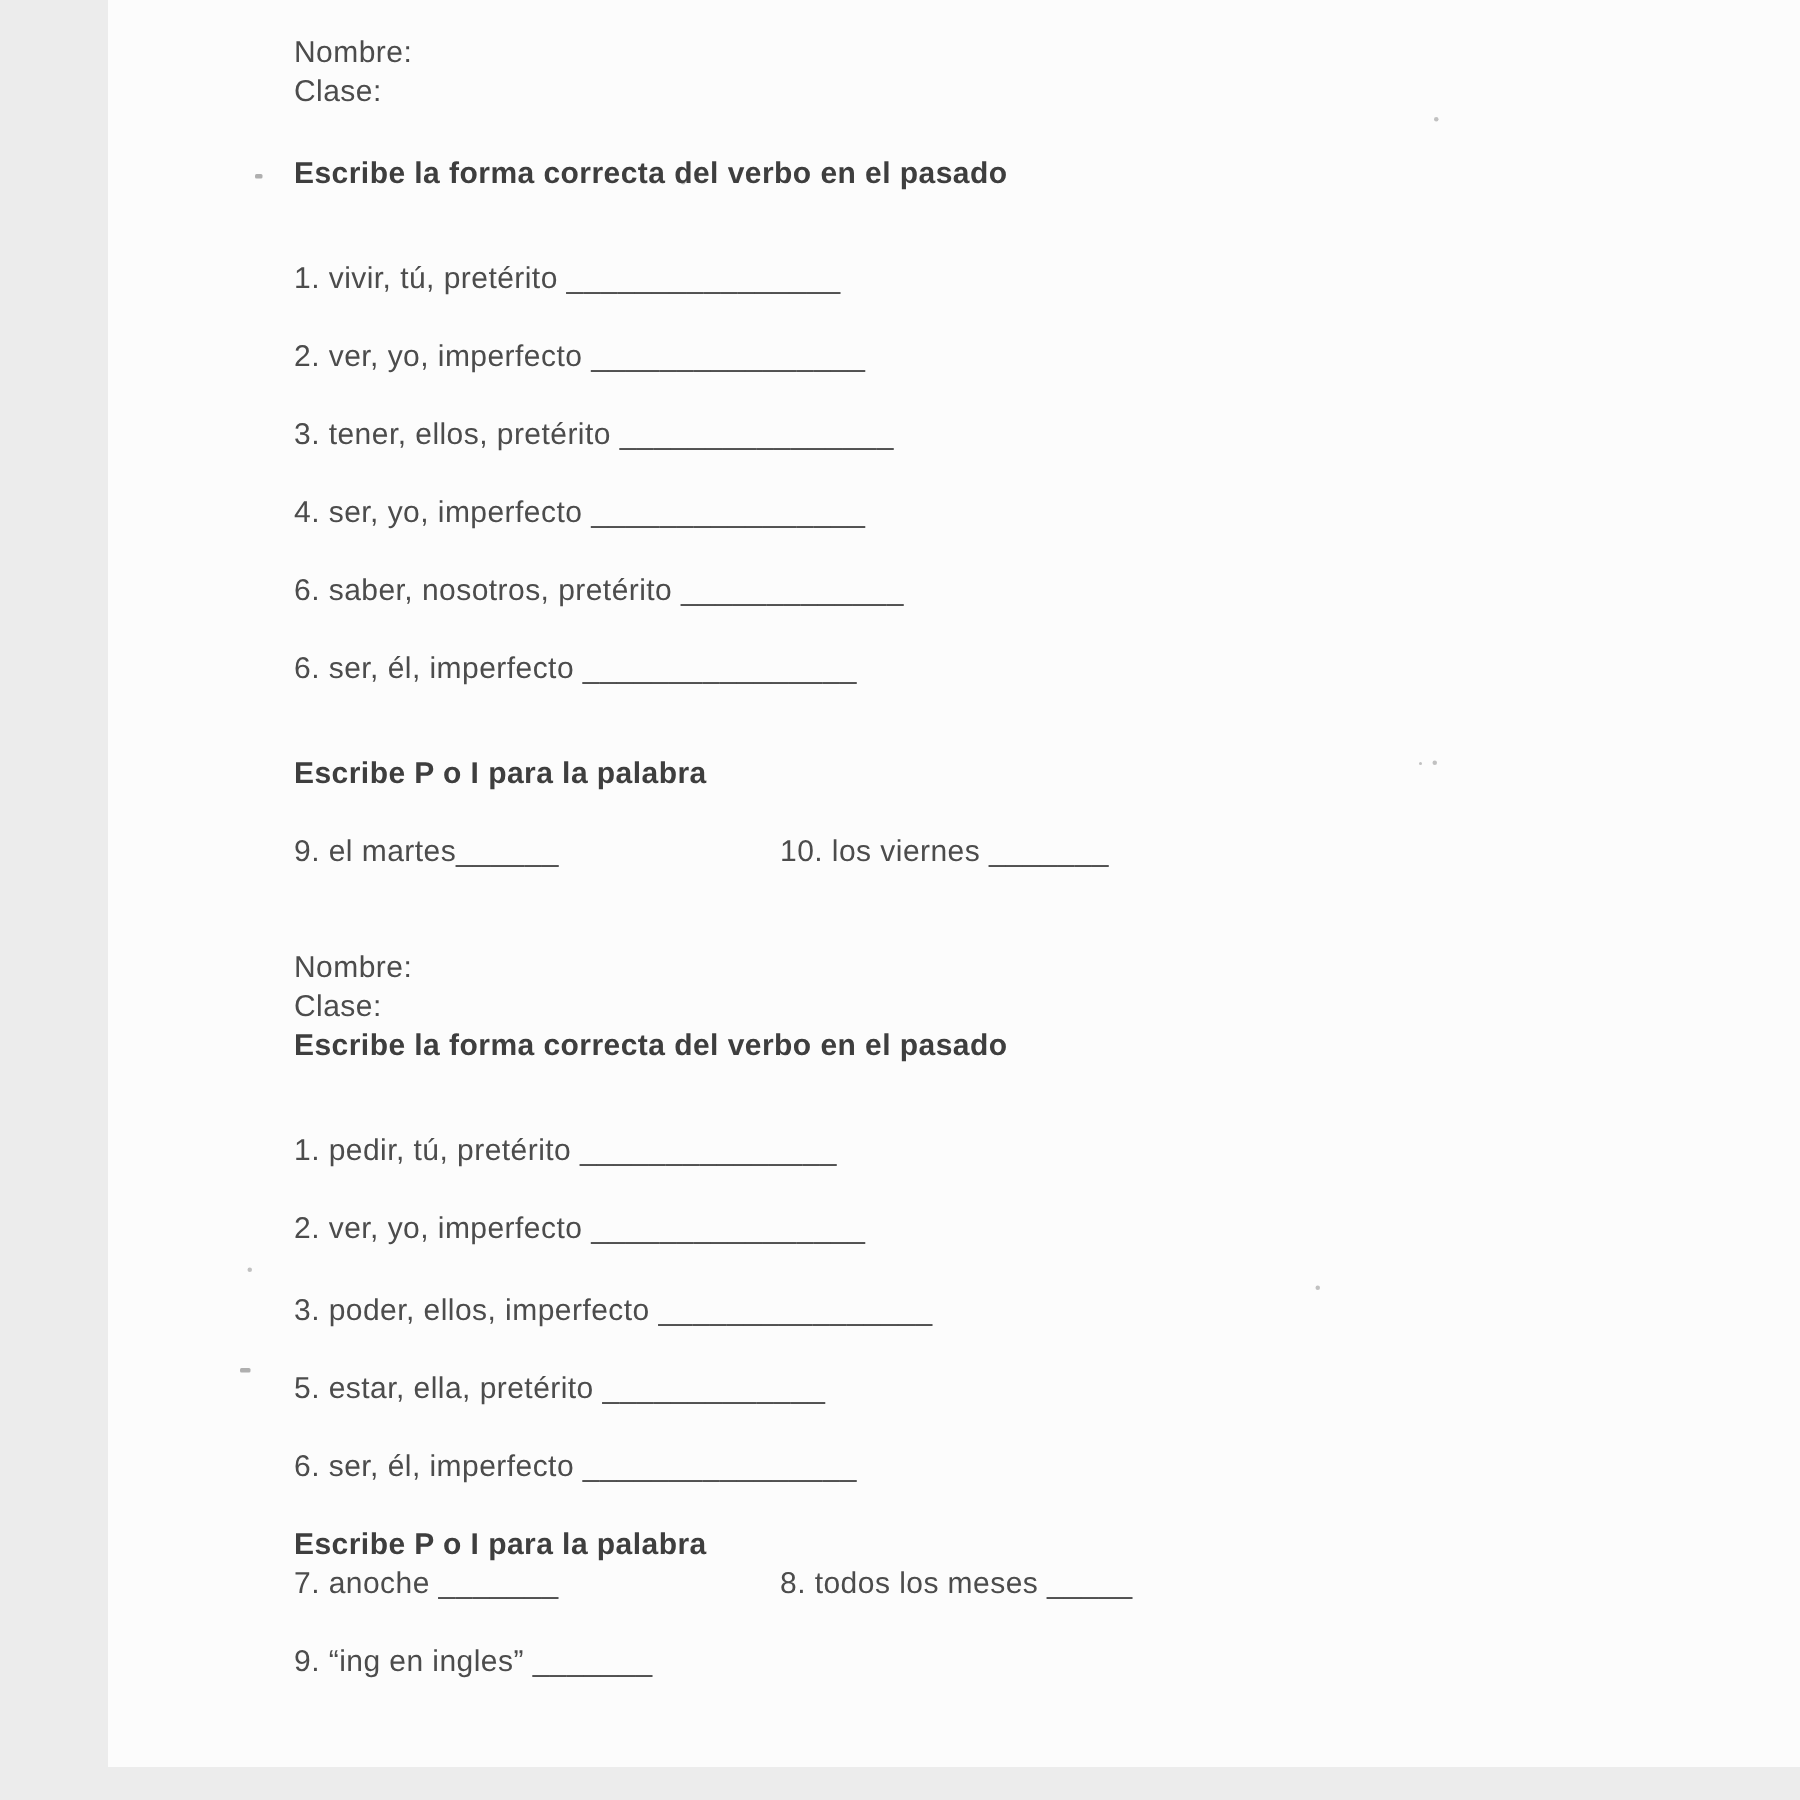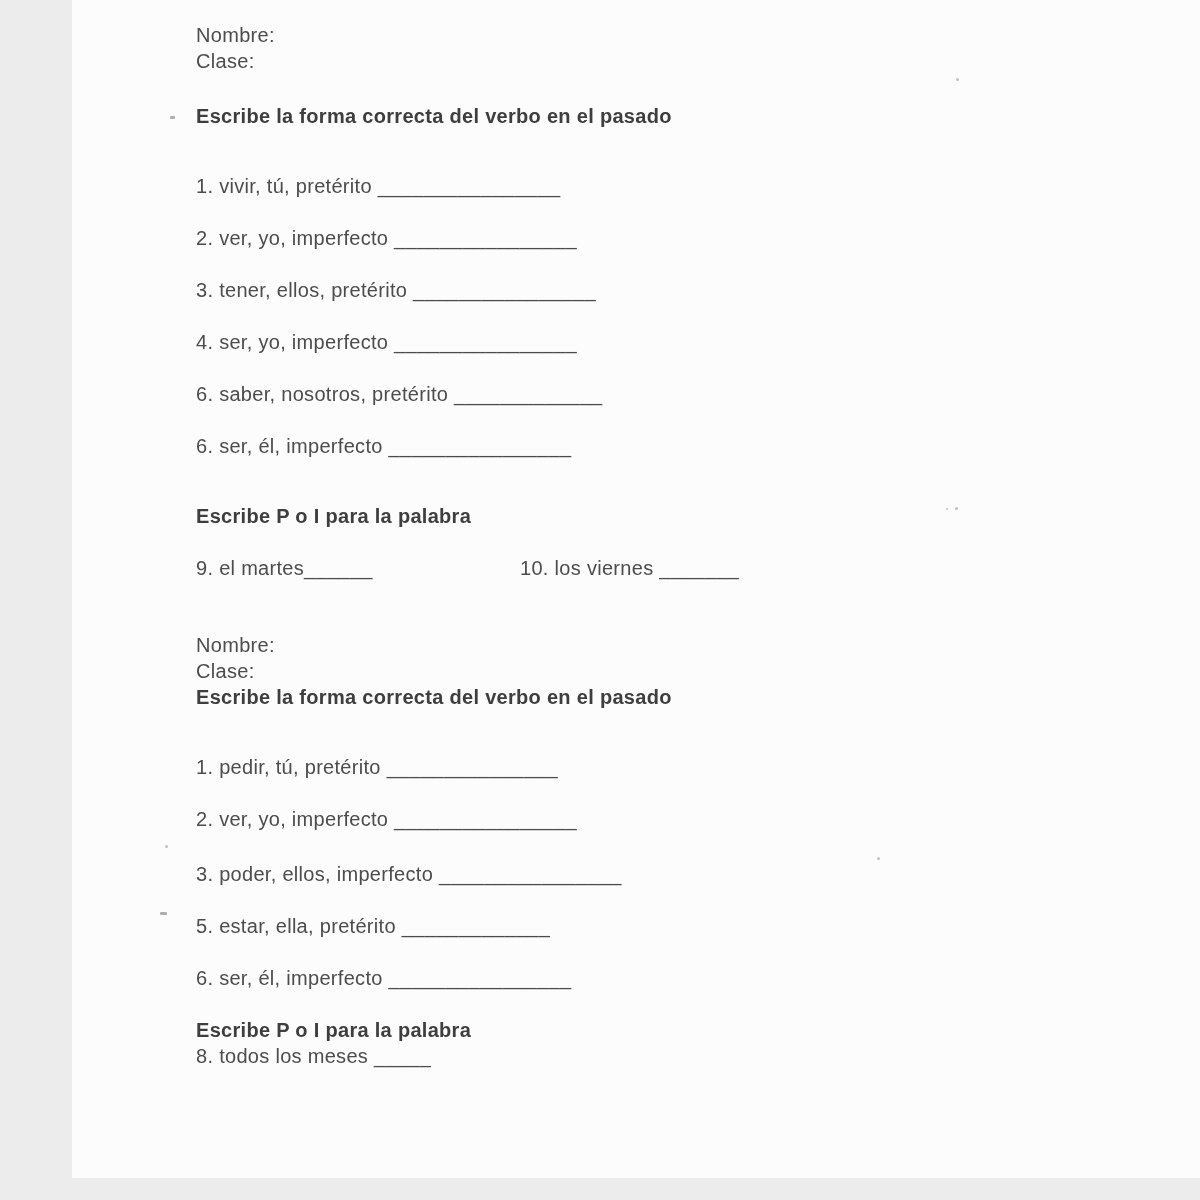--- a/index.html
+++ b/index.html
@@ -115,20 +115,22 @@
 
       <p class="line mt27">1. pedir, tú, pretérito _______________</p>
       <p class="line mt26">2. ver, yo, imperfecto ________________</p>
       <p class="line mt29">3. poder, ellos, imperfecto ________________</p>
       <p class="line mt26">5. estar, ella, pretérito _____________</p>
       <p class="line mt26">6. ser, él, imperfecto ________________</p>
 
       <p class="line heading mt26">Escribe P o I para la palabra</p>
 
       <div class="pi-row">
+        <span class="pi-cell c1">7. anoche _______</span>
         <span class="pi-cell">8. todos los meses _____</span>
       </div>
       <div class="pi-row mt26">
+        <span class="pi-cell c1">9. “ing en ingles” _______</span>
       </div>
     </div>
 
   </div>
 </div>
 
 </body></html>

